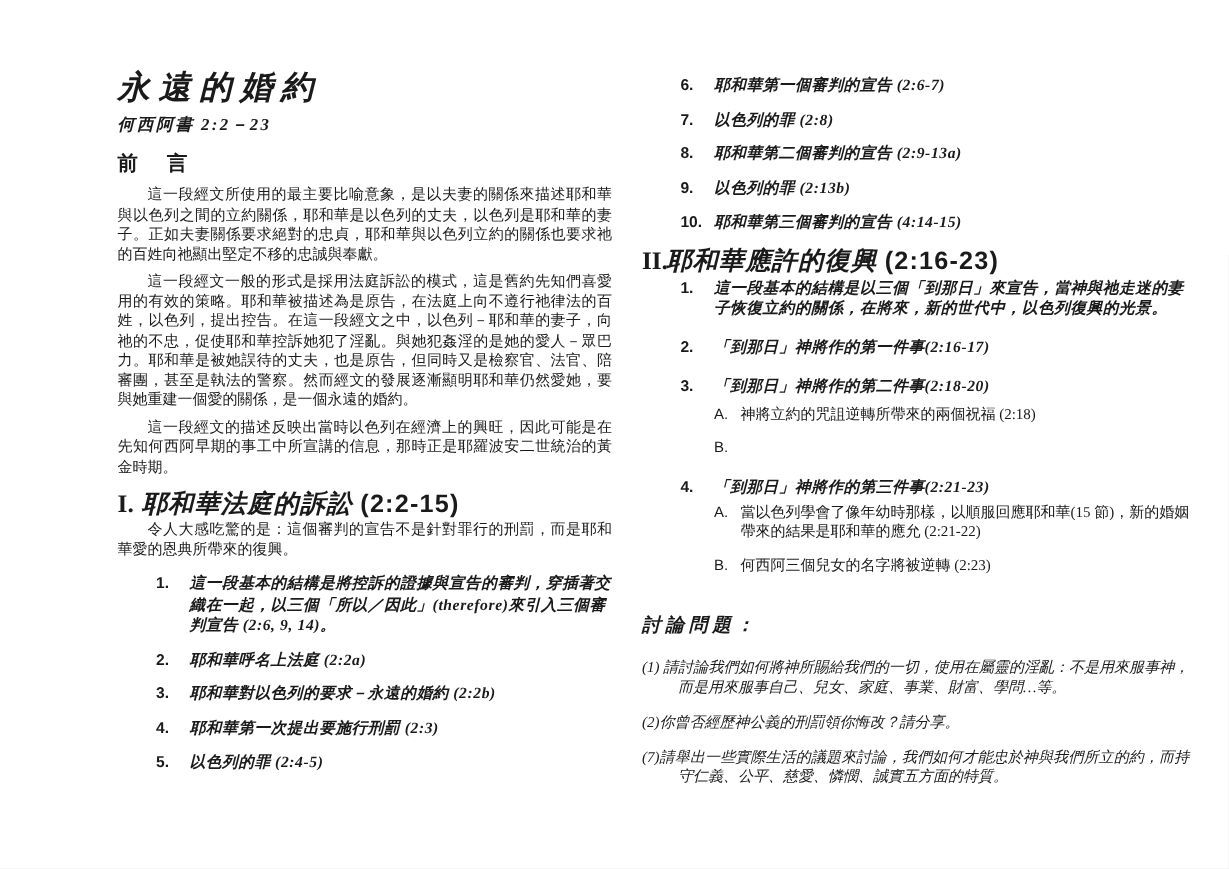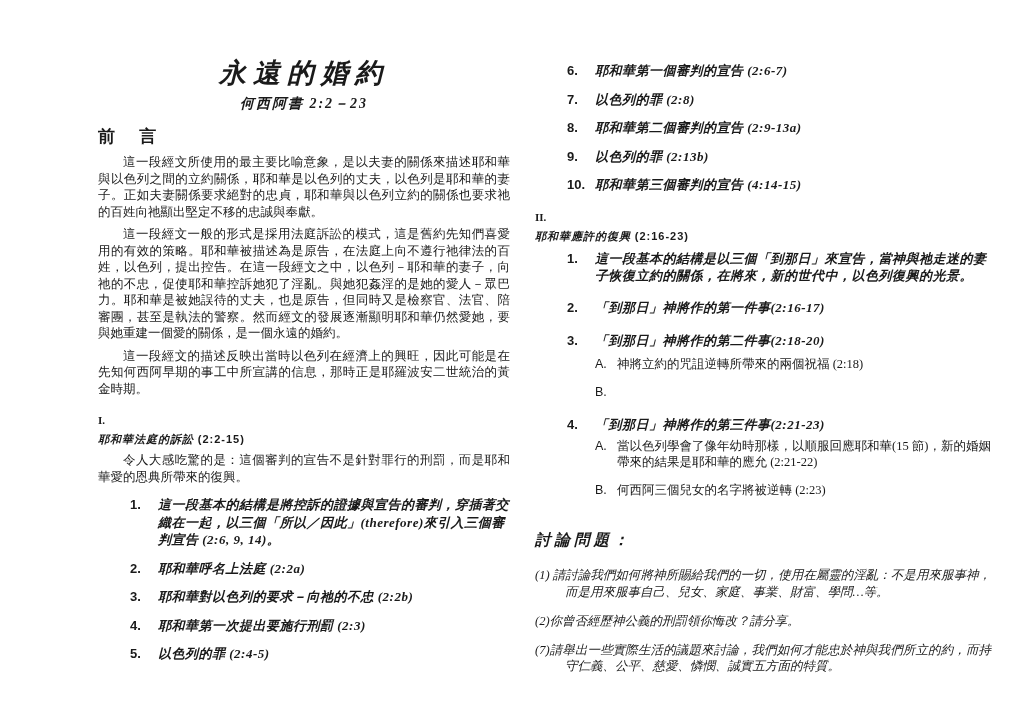--- a/index.html
+++ b/index.html
@@ -10,21 +10,21 @@
     background: #ffffff;
     font-family: "Liberation Serif", "DejaVu Serif", serif;
     color: #1a1a1a;
     overflow: hidden;
   }
   .col { position: absolute; top: 58px; }
   .col-left  { left: 98px;  width: 412px; }
   .col-right { left: 535px; width: 456px; top: 62px; }
 
   
-  .title-block { text-align: center; }
+  .title-block { }
   .doc-title {
     font-size: 27px; font-weight: bold; font-style: italic;
     letter-spacing: 7px; line-height: 30px;
   }
   .doc-subtitle {
     margin-top: 7px; font-size: 14px; font-weight: bold; font-style: italic;
     letter-spacing: 2px;
   }
   .doc-author {
     margin-top: 21px; font-size: 14px; font-weight: bold; letter-spacing: 2px;
@@ -36,21 +36,21 @@
     letter-spacing: 10px;
   }
   .body-para {
     margin: 6px 0 0 0; font-size: 12.5px; line-height: 16.5px;
     text-align: justify; text-indent: 2em;
   }
 
   
   .section-heading {
     display: flex; margin-top: 14px;
-    font-size: 11px; font-weight: bold; line-height: 19px; flex-direction: column;
+    font-size: 21px; font-weight: bold; line-height: 19px;
   }
   .section-heading .sec-num { width: 20px; flex: none; font-style: normal; }
   .section-heading .sec-title { font-style: italic; letter-spacing: 1px; }
   .section-heading .sec-title .ref { font-style: normal; font-family: "Liberation Sans", sans-serif; }
 
   .section-intro {
     margin: 3px 0 0 0; font-size: 12.5px; line-height: 16.5px;
     text-align: justify; text-indent: 2em;
   }
 
@@ -117,21 +117,21 @@
       <div class="oli">
         <span class="num">1.</span>
         <span class="txt">這一段基本的結構是將控訴的證據與宣告的審判，穿插著交織在一起，以三個「所以／因此」(therefore)來引入三個審判宣告 (2:6, 9, 14)。</span>
       </div>
       <div class="oli">
         <span class="num">2.</span>
         <span class="txt">耶和華呼名上法庭 (2:2a)</span>
       </div>
       <div class="oli">
         <span class="num">3.</span>
-        <span class="txt">耶和華對以色列的要求－向祂的不忠 (2:2b)</span>
+        <span class="txt">耶和華對以色列的要求－永遠的婚約 (2:2b)</span>
       </div>
       <div class="oli">
         <span class="num">4.</span>
         <span class="txt">耶和華第一次提出要施行刑罰 (2:3)</span>
       </div>
       <div class="oli">
         <span class="num">5.</span>
         <span class="txt">以色列的罪 (2:4-5)</span>
       </div>
     </div>

